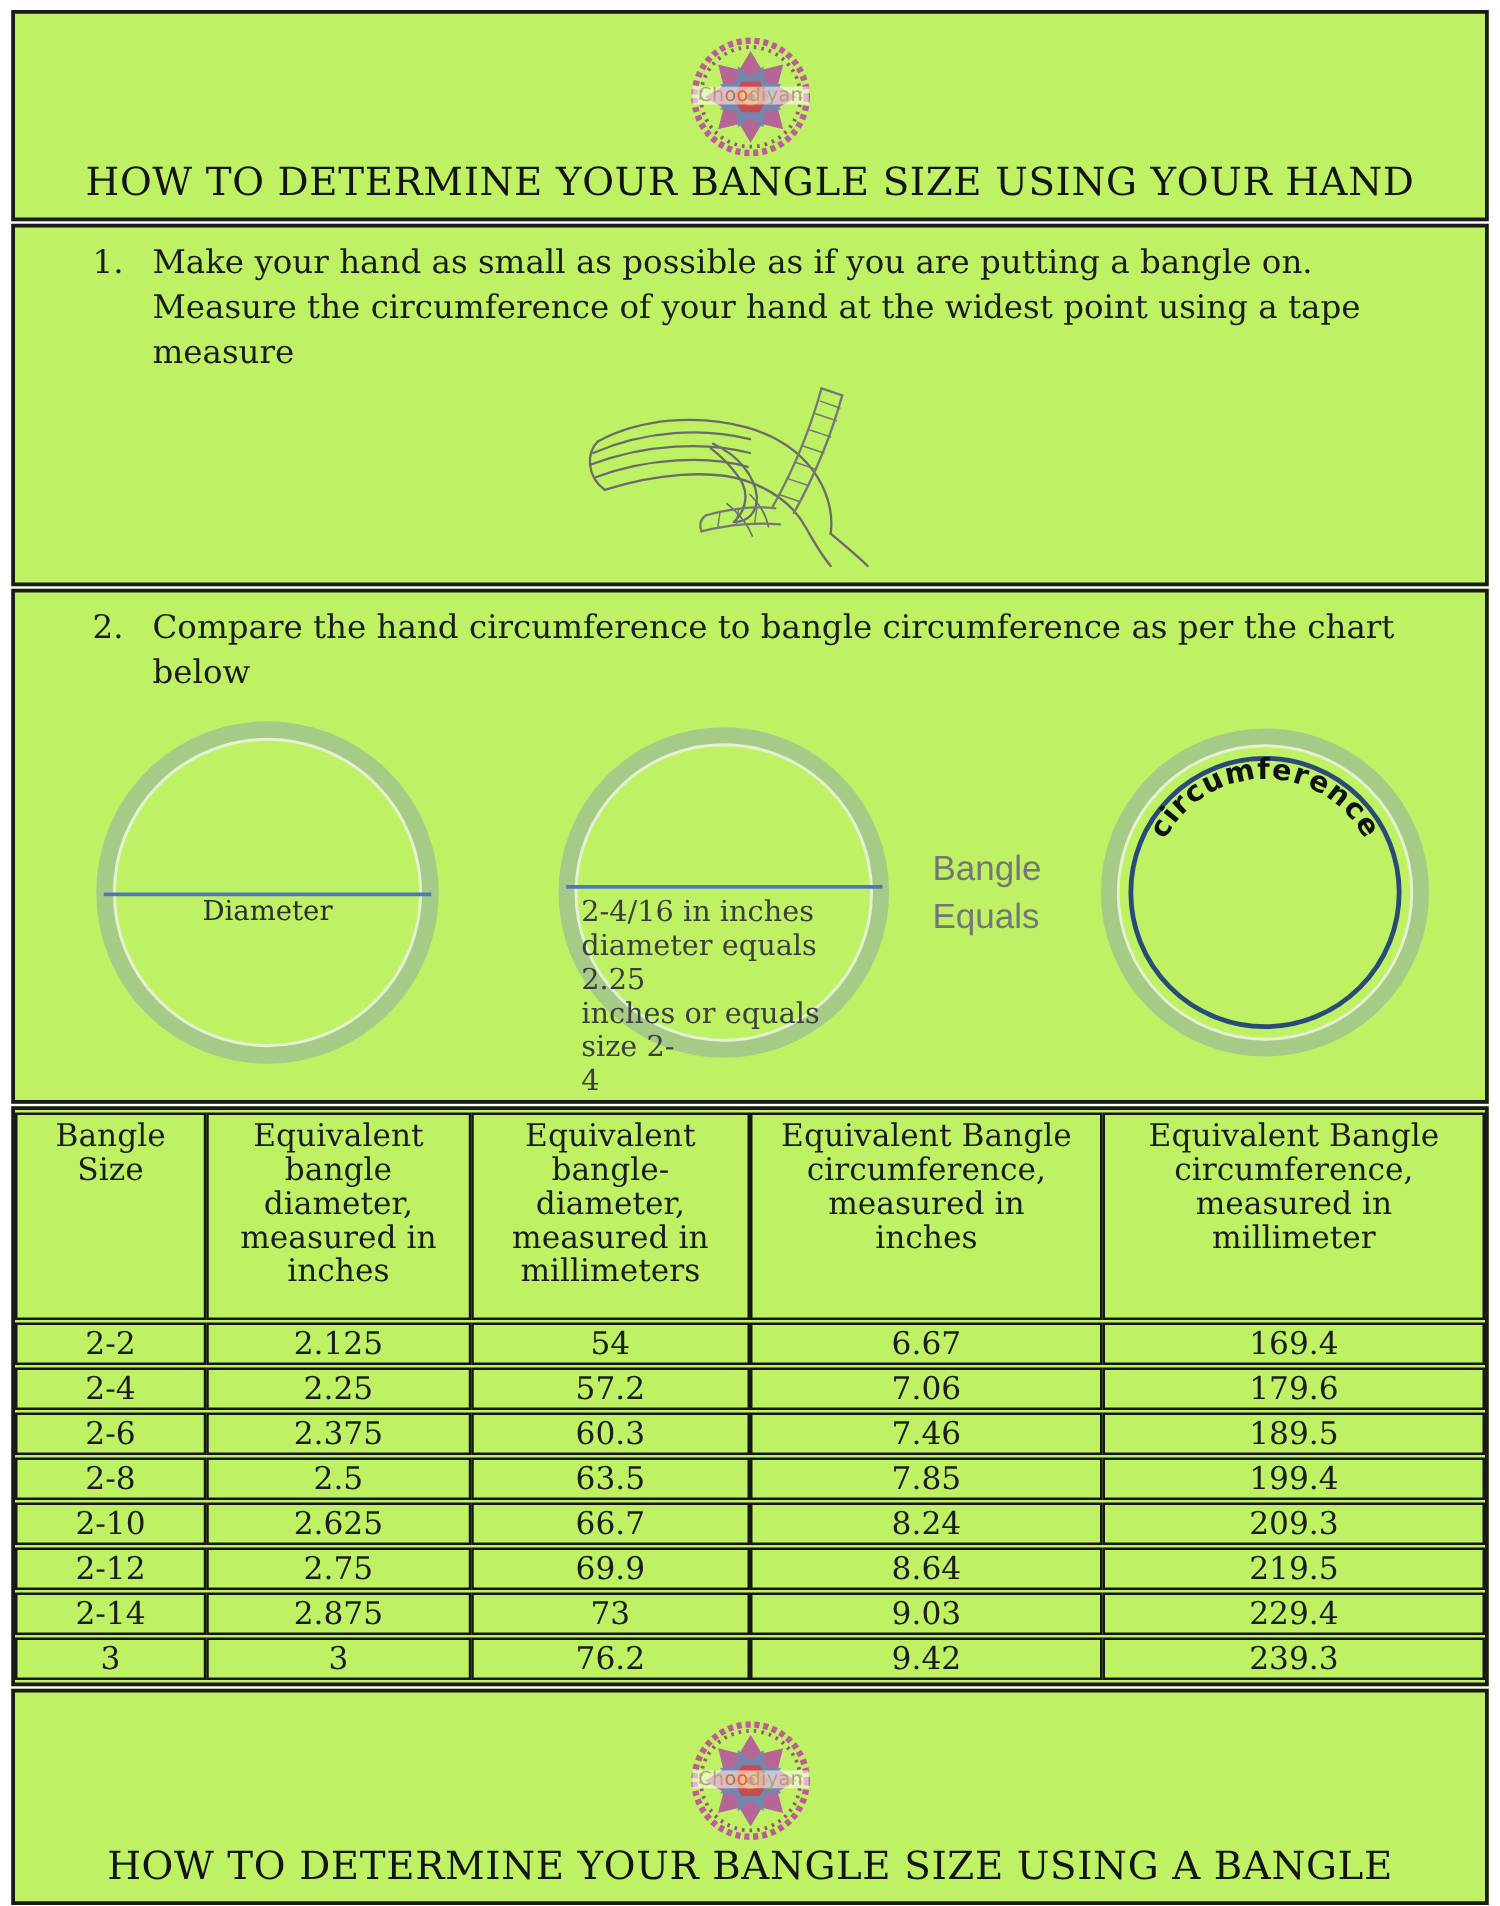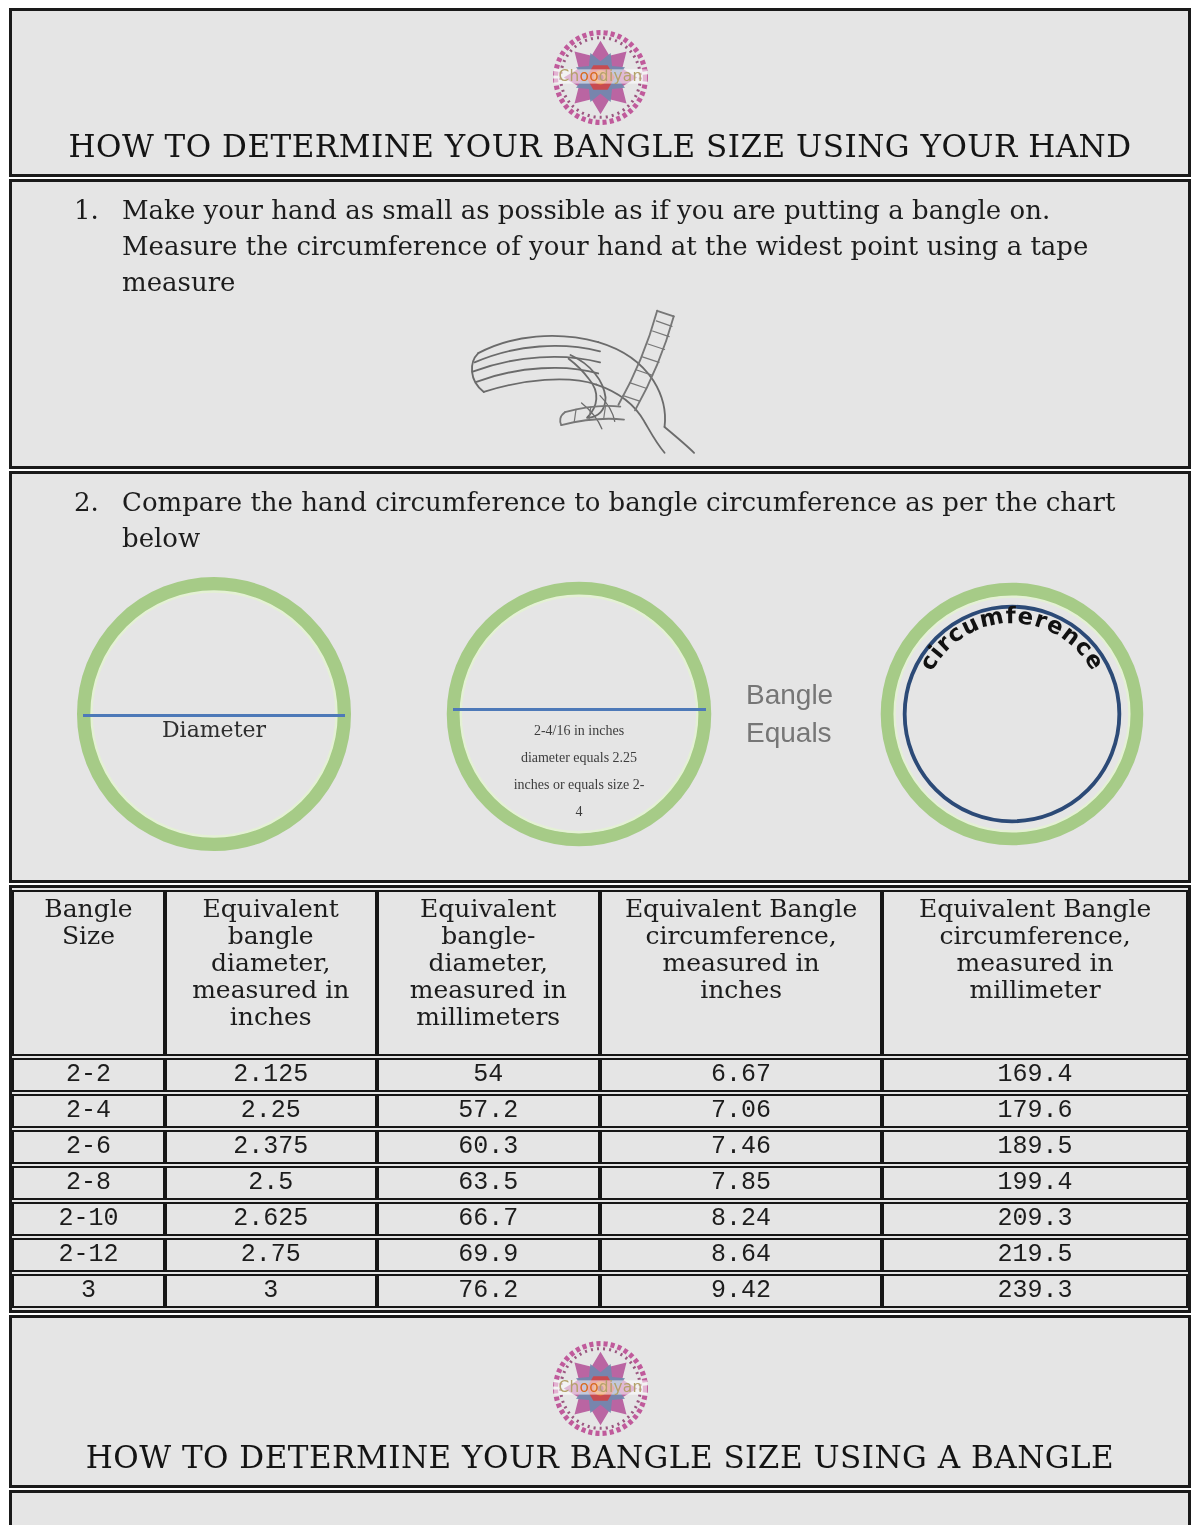--- a/index.html
+++ b/index.html
@@ -1,18 +1,18 @@
 <!DOCTYPE html>
 <html><head>
 <meta charset="utf-8">
 <style>
   html,body { margin:0; padding:0; background:#ffffff; }
   body { width:1200px; height:1525px; font-family:"DejaVu Serif","Liberation Serif",serif; color:#1c1c1c; }
   .page { box-sizing:border-box; width:1182px; margin:8px auto 0 auto; display:flex; flex-direction:column; gap:2px; }
-  .box { box-sizing:border-box; border:3px solid #1a1a1a; background:#e5e5e5; }
+  .box { box-sizing:border-box; border:3px solid #1a1a1a; background:#bef264; }
 
   
   .title-box { text-align:center; }
   .title-box .logo { display:block; margin:18px auto 2px auto; }
   h1.doc-title { font-size:31px; font-weight:normal; letter-spacing:0.5px; margin:0 0 10px 0; color:#141414; }
   .title-box.top { min-height:156px; }
   .title-box.bottom { min-height:150px; }
   .title-box.bottom .logo { margin-top:22px; }
 
   
@@ -29,29 +29,29 @@
   .circles-row { display:flex; align-items:center; justify-content:flex-start; margin-top:14px; padding:0 0 0 58px; }
   .circle { position:relative; }
   .circle svg { display:block; }
   .c1 { width:288px; height:288px; }
   .c2 { width:278px; height:278px; margin-left:82px; }
   .c3 { width:276px; height:276px; margin-left:32px; }
   .diam-line { position:absolute; left:4.5%; right:4.5%; height:3px; background:#4d79b8; }
   .c1 .diam-line { top:50%; }
   .c2 .diam-line { top:48%; }
   .diam-label { position:absolute; top:34.5%; left:0; right:0; text-align:center; font-size:22px; color:#2e2e2e;margin-top:48px; }
-  .c2-caption { position:absolute; top:51%; left:9%; right:9%; text-align:center; font-size:14px; line-height:27px; color:#3d3d3d; white-space:pre-line;font-family:Liberation Serif, serif; }
+  .c2-caption { position:absolute; top:51%; left:9%; right:9%; text-align:left; font-size:23px; line-height:27px; color:#3d3d3d; white-space:pre-line; }
   .equals-label { margin-left:28px; width:96px; font-family:"Liberation Sans","DejaVu Sans",sans-serif; font-size:28px; line-height:38px; color:#767676; white-space:pre-line; }
 
   
   .table-box { padding:0; }
   table.size-table { width:100%; border-collapse:separate; border-spacing:0 2px; table-layout:fixed; }
   .size-table th, .size-table td { border:2px solid #161616; text-align:center; font-weight:normal; }
   .size-table th { font-size:25px; line-height:27px; vertical-align:top; padding:3px 2px 4px 2px; white-space:pre-line; height:155px; }
-  .size-table td { font-size:25px; line-height:26px; padding:1px 2px 2px 2px; height:27px;font-family:Liberation Mono, monospace; }
+  .size-table td { font-size:25px; line-height:26px; padding:1px 2px 2px 2px; height:27px; }
   .col-1{width:13%;} .col-2{width:18%;} .col-3{width:19%;} .col-4{width:24%;} .col-5{width:26%;}
 
   .step-box-b1 { min-height:66px; }
 </style>
 </head>
 <body>
 
 <div class="page">
 
   <section class="box title-box top">
@@ -237,20 +237,27 @@
           <td>209.3</td>
         </tr>
         <tr>
           <td>2-12</td>
           <td>2.75</td>
           <td>69.9</td>
           <td>8.64</td>
           <td>219.5</td>
         </tr>
         <tr>
+          <td>2-14</td>
+          <td>2.875</td>
+          <td>73</td>
+          <td>9.03</td>
+          <td>229.4</td>
+        </tr>
+        <tr>
           <td>3</td>
           <td>3</td>
           <td>76.2</td>
           <td>9.42</td>
           <td>239.3</td>
         </tr>
       </tbody>
     </table>
   </section>
 

